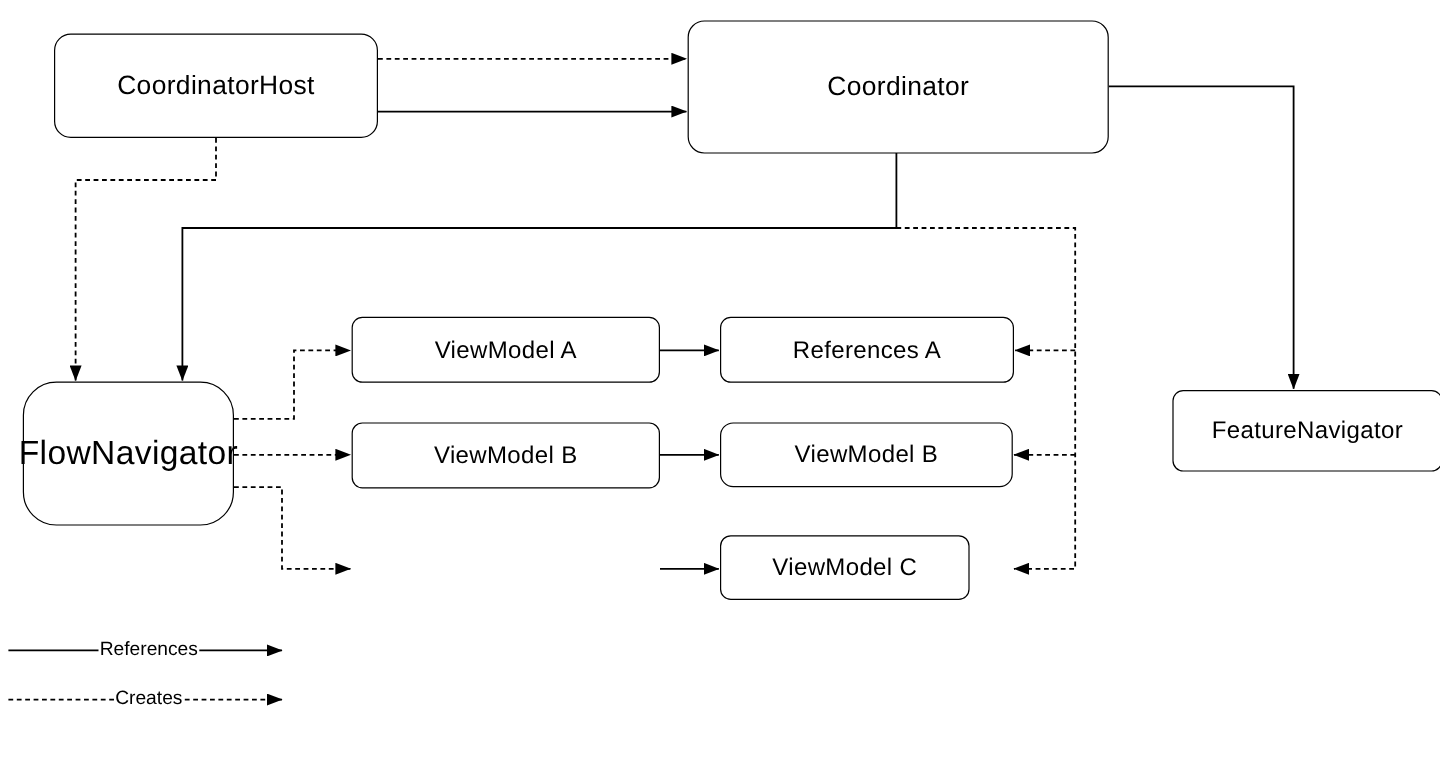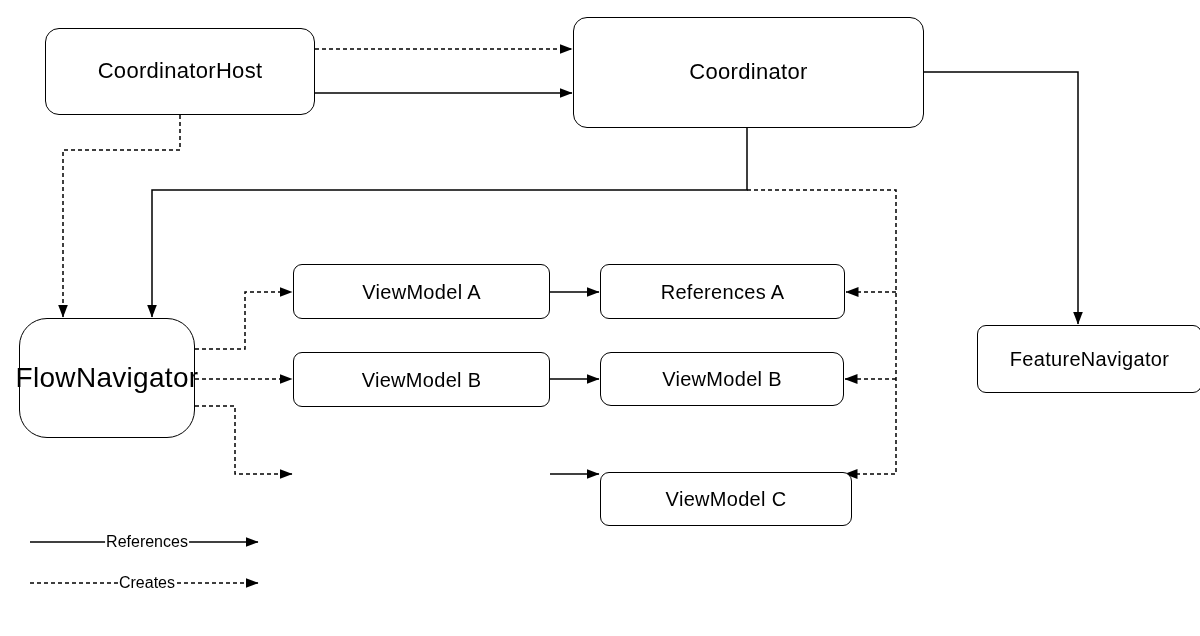--- a/index.html
+++ b/index.html
@@ -26,21 +26,21 @@
     background:var(--node-fill);
     border:1.6px solid var(--stroke);
     display:flex;align-items:center;justify-content:center;
     text-align:center;
     letter-spacing:0.3px;
   }
   .node span{display:block;line-height:1.1;}
   .node.big{font-size:22px;border-radius:14px;}
   .node.mid{font-size:20px;border-radius:9px;}
   .node.squareish{font-size:28px;border-radius:28px;}
-  .legend-row{position:absolute;left:26px;width:242px;height:18px;}
+  .legend-row{position:absolute;left:3px;width:242px;height:18px;}
   .legend-row svg{position:absolute;left:0;top:0;}
   .legend-row .legend-label{
     position:absolute;left:50%;top:50%;
     transform:translate(-50%,-50%);
     background:var(--bg);
     padding:0 1px;
     font-size:16px;
     white-space:nowrap;
   }
 </style>
@@ -101,21 +101,21 @@
     <span>References A</span>
   </div>
 
   <div class="node mid" style="left:293px;top:352px;width:257px;height:55px;">
     <span>ViewModel B</span>
   </div>
   <div class="node mid" style="left:600px;top:352px;width:244px;height:54px;border-radius:11px;">
     <span>ViewModel B</span>
   </div>
 
-  <div class="node mid" style="left:600px;top:446px;width:252px;height:54px;margin-top:26px;">
+  <div class="node mid" style="left:600px;top:446px;width:208px;height:54px;">
     <span>ViewModel C</span>
   </div>
 
   <div class="legend-row" style="top:533px;">
     <svg width="242" height="18" viewBox="0 0 242 18">
       <path d="M4,9 H232" style="fill:none;stroke:var(--stroke);stroke-width:1.5;" marker-end="url(#arrowhead)"></path>
     </svg>
     <span class="legend-label">References</span>
   </div>
 

